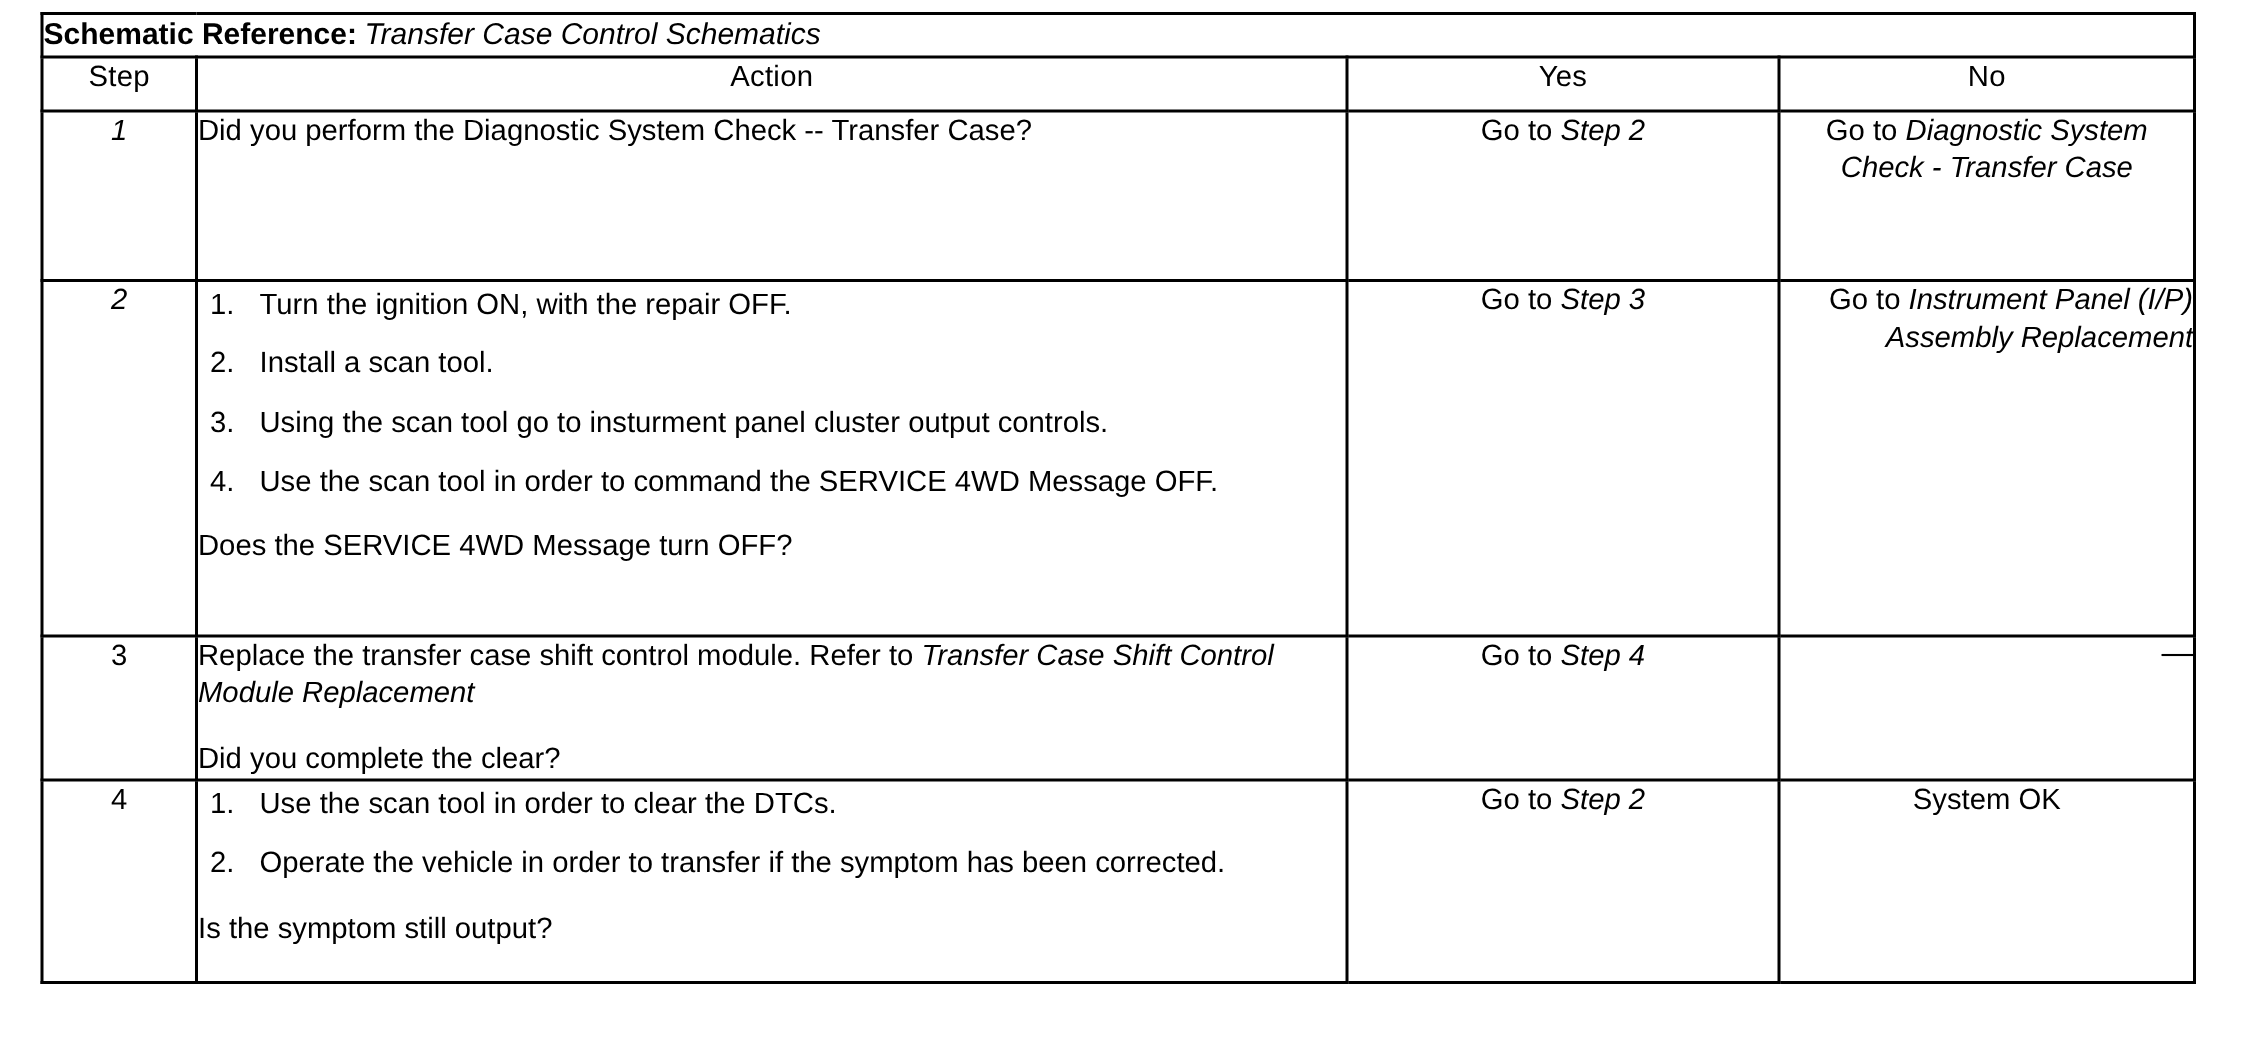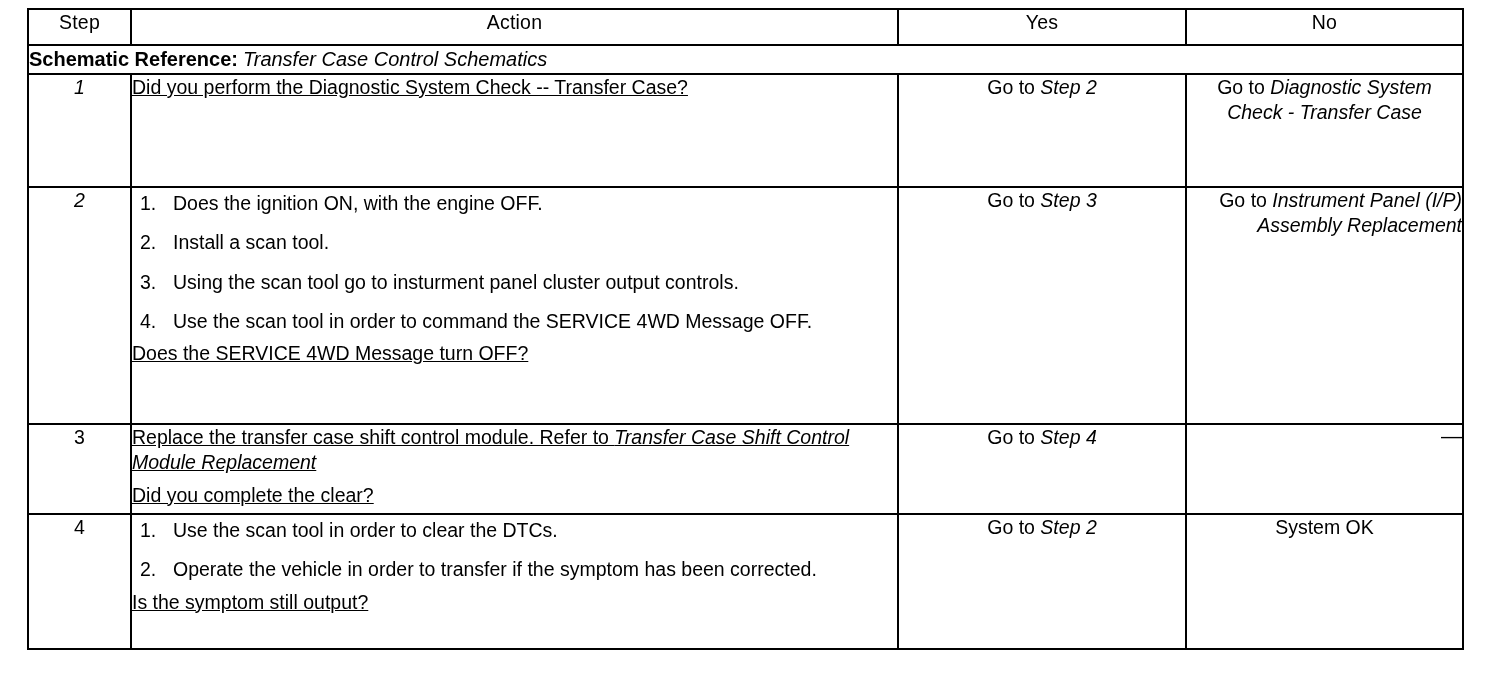--- a/index.html
+++ b/index.html
@@ -76,24 +76,23 @@
   }
   .step-cell.italic { font-style: italic; }
 
   
   .action-cell {
     padding: 7px 8px 6px 12px;
     vertical-align: top;
   }
   .action-para {
     margin: 0 0 3px 0;
-    text-decoration: underline;
   }
   .action-para.tail {
-    margin-top: 7px;
+    margin-top: 18px;
     margin-bottom: 0;
   }
   .action-list {
     margin: 3px 0 0 0;
     padding: 0;
     list-style: none;
   }
   .action-list li {
     position: relative;
     padding-left: 41px;
@@ -132,52 +131,52 @@
 <table id="diag-table">
   <colgroup>
     <col class="c-step">
       <col class="c-action">
       <col class="c-yes">
       <col class="c-no">
   </colgroup>
   <tbody>
 
     <tr>
+      <td class="schem-cell" colspan="4">
+        <span class="schem-label">Schematic Reference:</span><span class="schem-value">Transfer Case Control Schematics</span>
+      </td>
+    </tr>
+
+    <tr>
       <th class="hdr-cell">Step</th>
       <th class="hdr-cell">Action</th>
       <th class="hdr-cell">Yes</th>
       <th class="hdr-cell">No</th>
     </tr>
 
-    <tr>
-      <td class="schem-cell" colspan="4">
-        <span class="schem-label">Schematic Reference:</span><span class="schem-value">Transfer Case Control Schematics</span>
-      </td>
-    </tr>
-
     <tr class="r1">
       <td class="step-cell italic">1</td>
       <td class="action-cell">
         <p class="action-para">Did you perform the Diagnostic System Check -- Transfer Case?</p>
       </td>
       <td class="ans-cell v-bottom">
         <span class="ans-text"><span>Go to </span><span class="ital">Step 2</span></span>
       </td>
       <td class="ans-cell v-top">
         <span class="ans-text"><span>Go to </span><span class="ital">Diagnostic System Check - Transfer Case</span></span>
       </td>
     </tr>
 
     <tr class="r2">
       <td class="step-cell italic">2</td>
       <td class="action-cell">
         <ul class="action-list">
           <li>
             <span class="li-num">1.</span>
-            <span>Does the ignition ON, with the engine OFF.</span>
+            <span>Turn the ignition ON, with the repair OFF.</span>
           </li>
           <li>
             <span class="li-num">2.</span>
             <span>Install a scan tool.</span>
           </li>
           <li>
             <span class="li-num">3.</span>
             <span>Using the scan tool go to insturment panel cluster output controls.</span>
           </li>
           <li>

